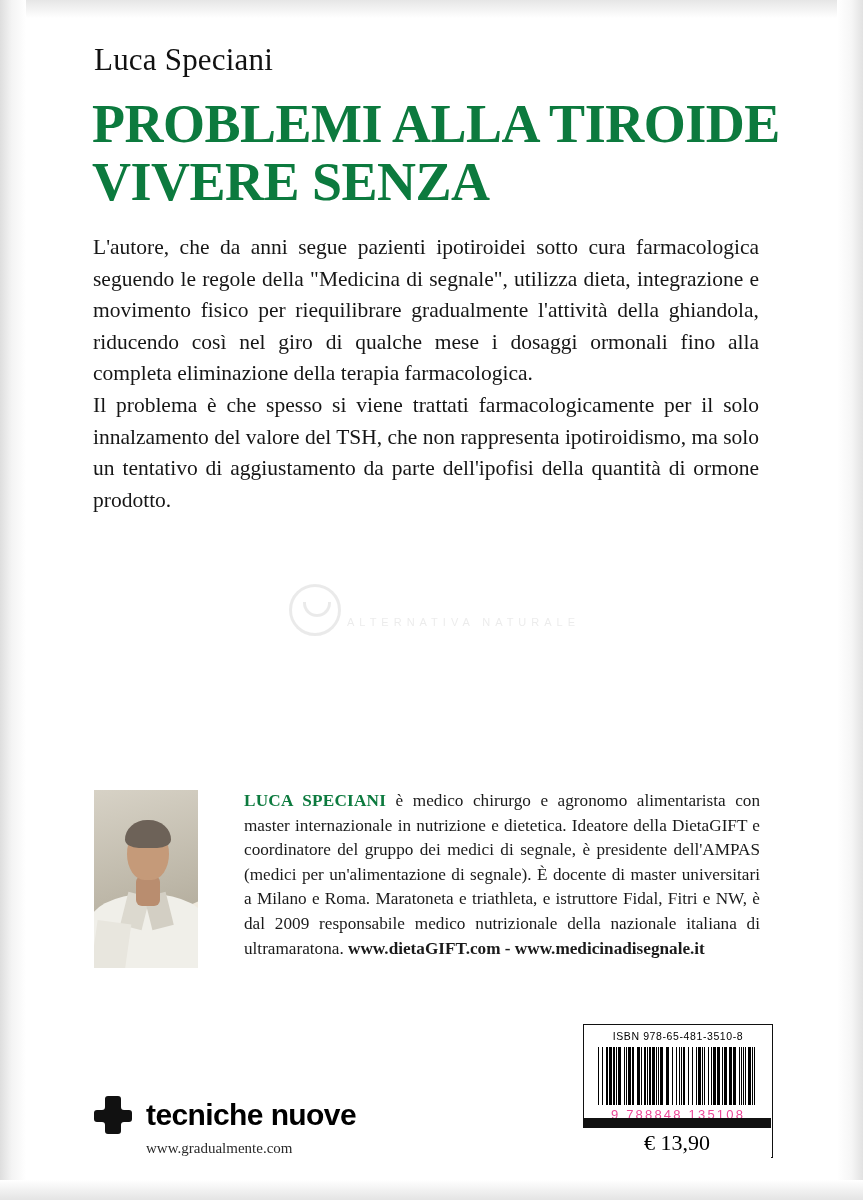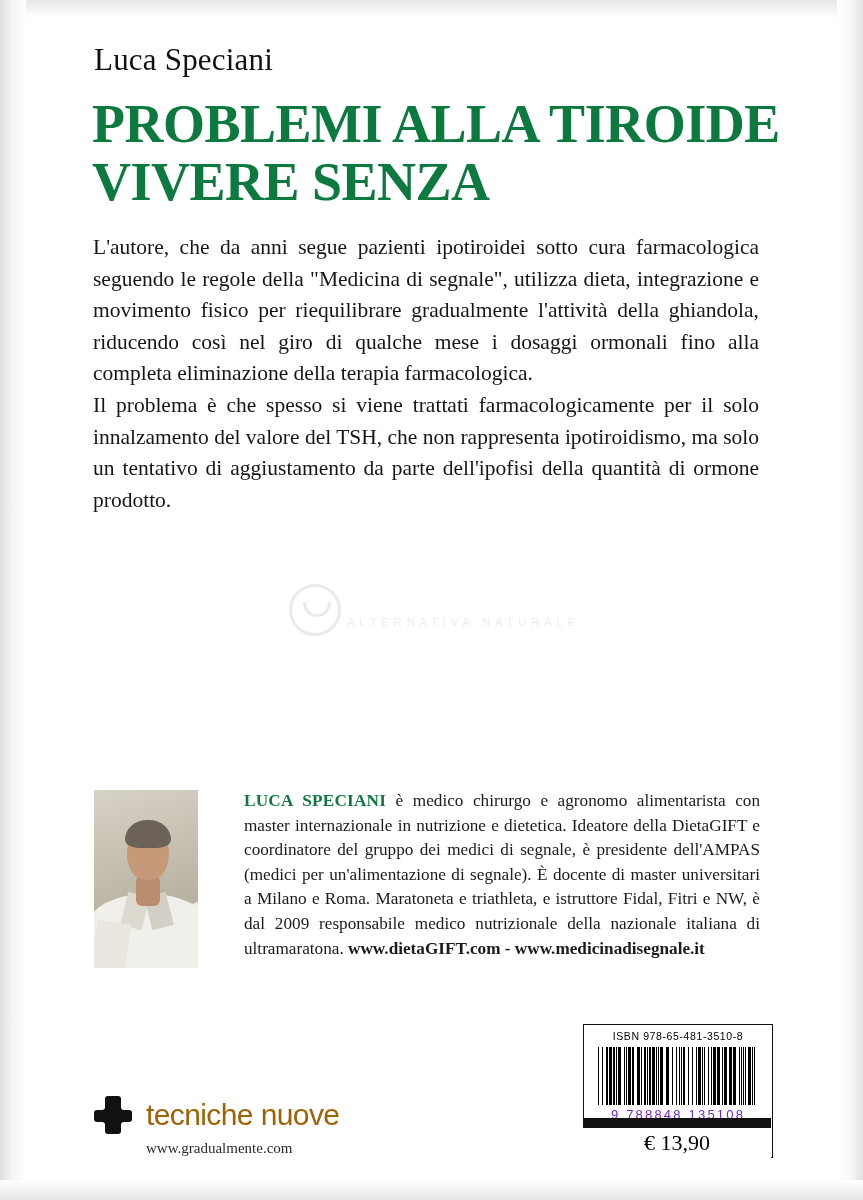--- a/index.html
+++ b/index.html
@@ -238,24 +238,24 @@
     gap: 12px;
   }
   .pub-mark {
     position: relative;
     width: 42px;
     height: 42px;
     flex: none;
   }
   .pub-name {
     font-family: "Liberation Sans", sans-serif;
-    font-weight: normal;
+    font-weight: bold;
     font-size: 30px;
     letter-spacing: -0.6px;
-    color: #a16207;
+    color: #000000;
   }
   .pub-url {
     margin-top: 4px;
     margin-left: 54px;
     font-family: "Liberation Serif", serif;
     font-size: 15px;
     color: #2a2a2a;
   }
 
   .barcode-box {
@@ -295,21 +295,21 @@
   }
   .bar-digits {
     position: absolute;
     left: 0;
     top: 82px;
     width: 188px;
     text-align: center;
     font-family: "Liberation Sans", sans-serif;
     font-size: 13px;
     letter-spacing: 2.2px;
-    color: #6d28d9;
+    color: #ec4899;
   }
   .price-bar {
     position: absolute;
     left: -1px;
     bottom: -1px;
     width: 188px;
     height: 30px;
     background: #ffffff;
     border-top: 1px solid #111;
     text-align: center;

